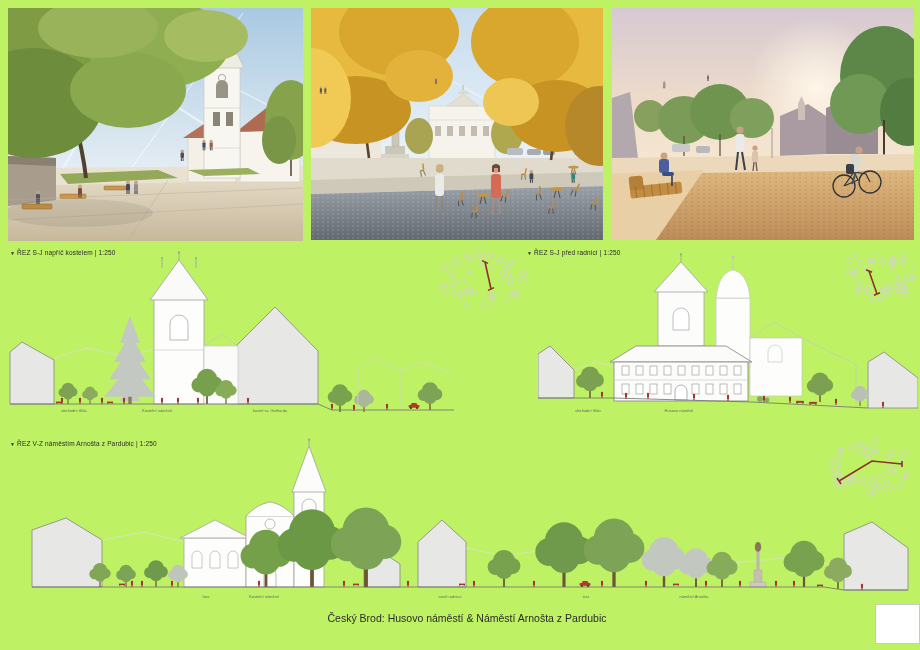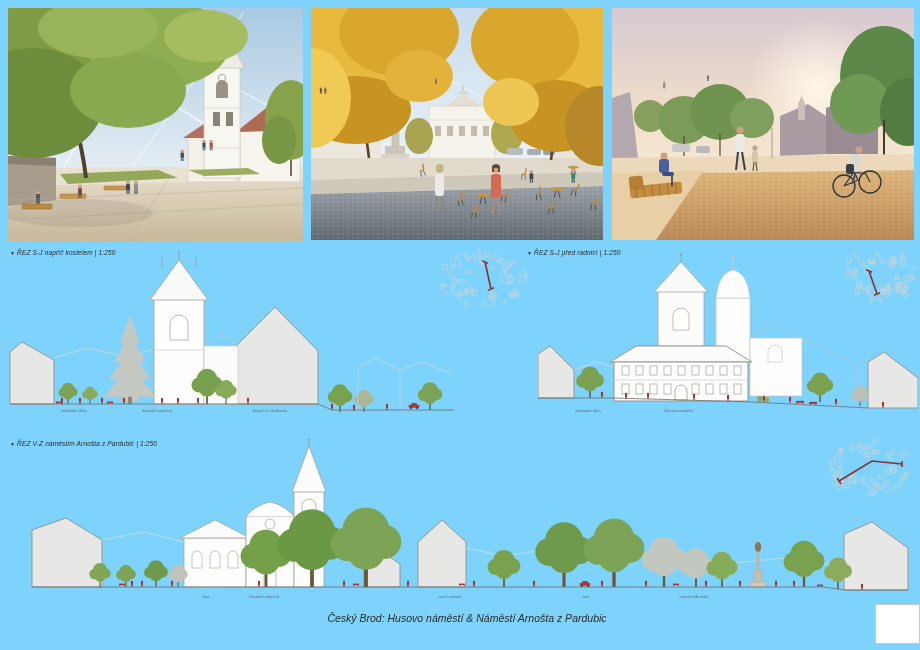--- a/index.html
+++ b/index.html
@@ -1,19 +1,18 @@
 <!DOCTYPE html>
 <html><head>
 <meta charset="utf-8">
 <style>
   html,body{margin:0;padding:0;background:#ffffff;}
   #board{
-    position:relative;width:920px;height:650px;background:#7dd3fc;overflow:hidden;
+    position:relative;width:920px;height:650px;background:#bef264;overflow:hidden;
     font-family:"Liberation Sans",sans-serif;
-    font-style:italic;
   }
   .render{position:absolute;overflow:hidden;background:#eee;}
   .render svg{display:block;}
   .sec-label{
     position:absolute;font-size:6.5px;color:#2a2a2a;letter-spacing:.15px;white-space:nowrap;
   }
   .sec-label .mark{font-size:5px;margin-right:2px;position:relative;top:-0.5px;}
   .sub-label{
     position:absolute;font-size:4px;color:#6a6a6a;white-space:nowrap;transform:translateX(-50%);
   }

